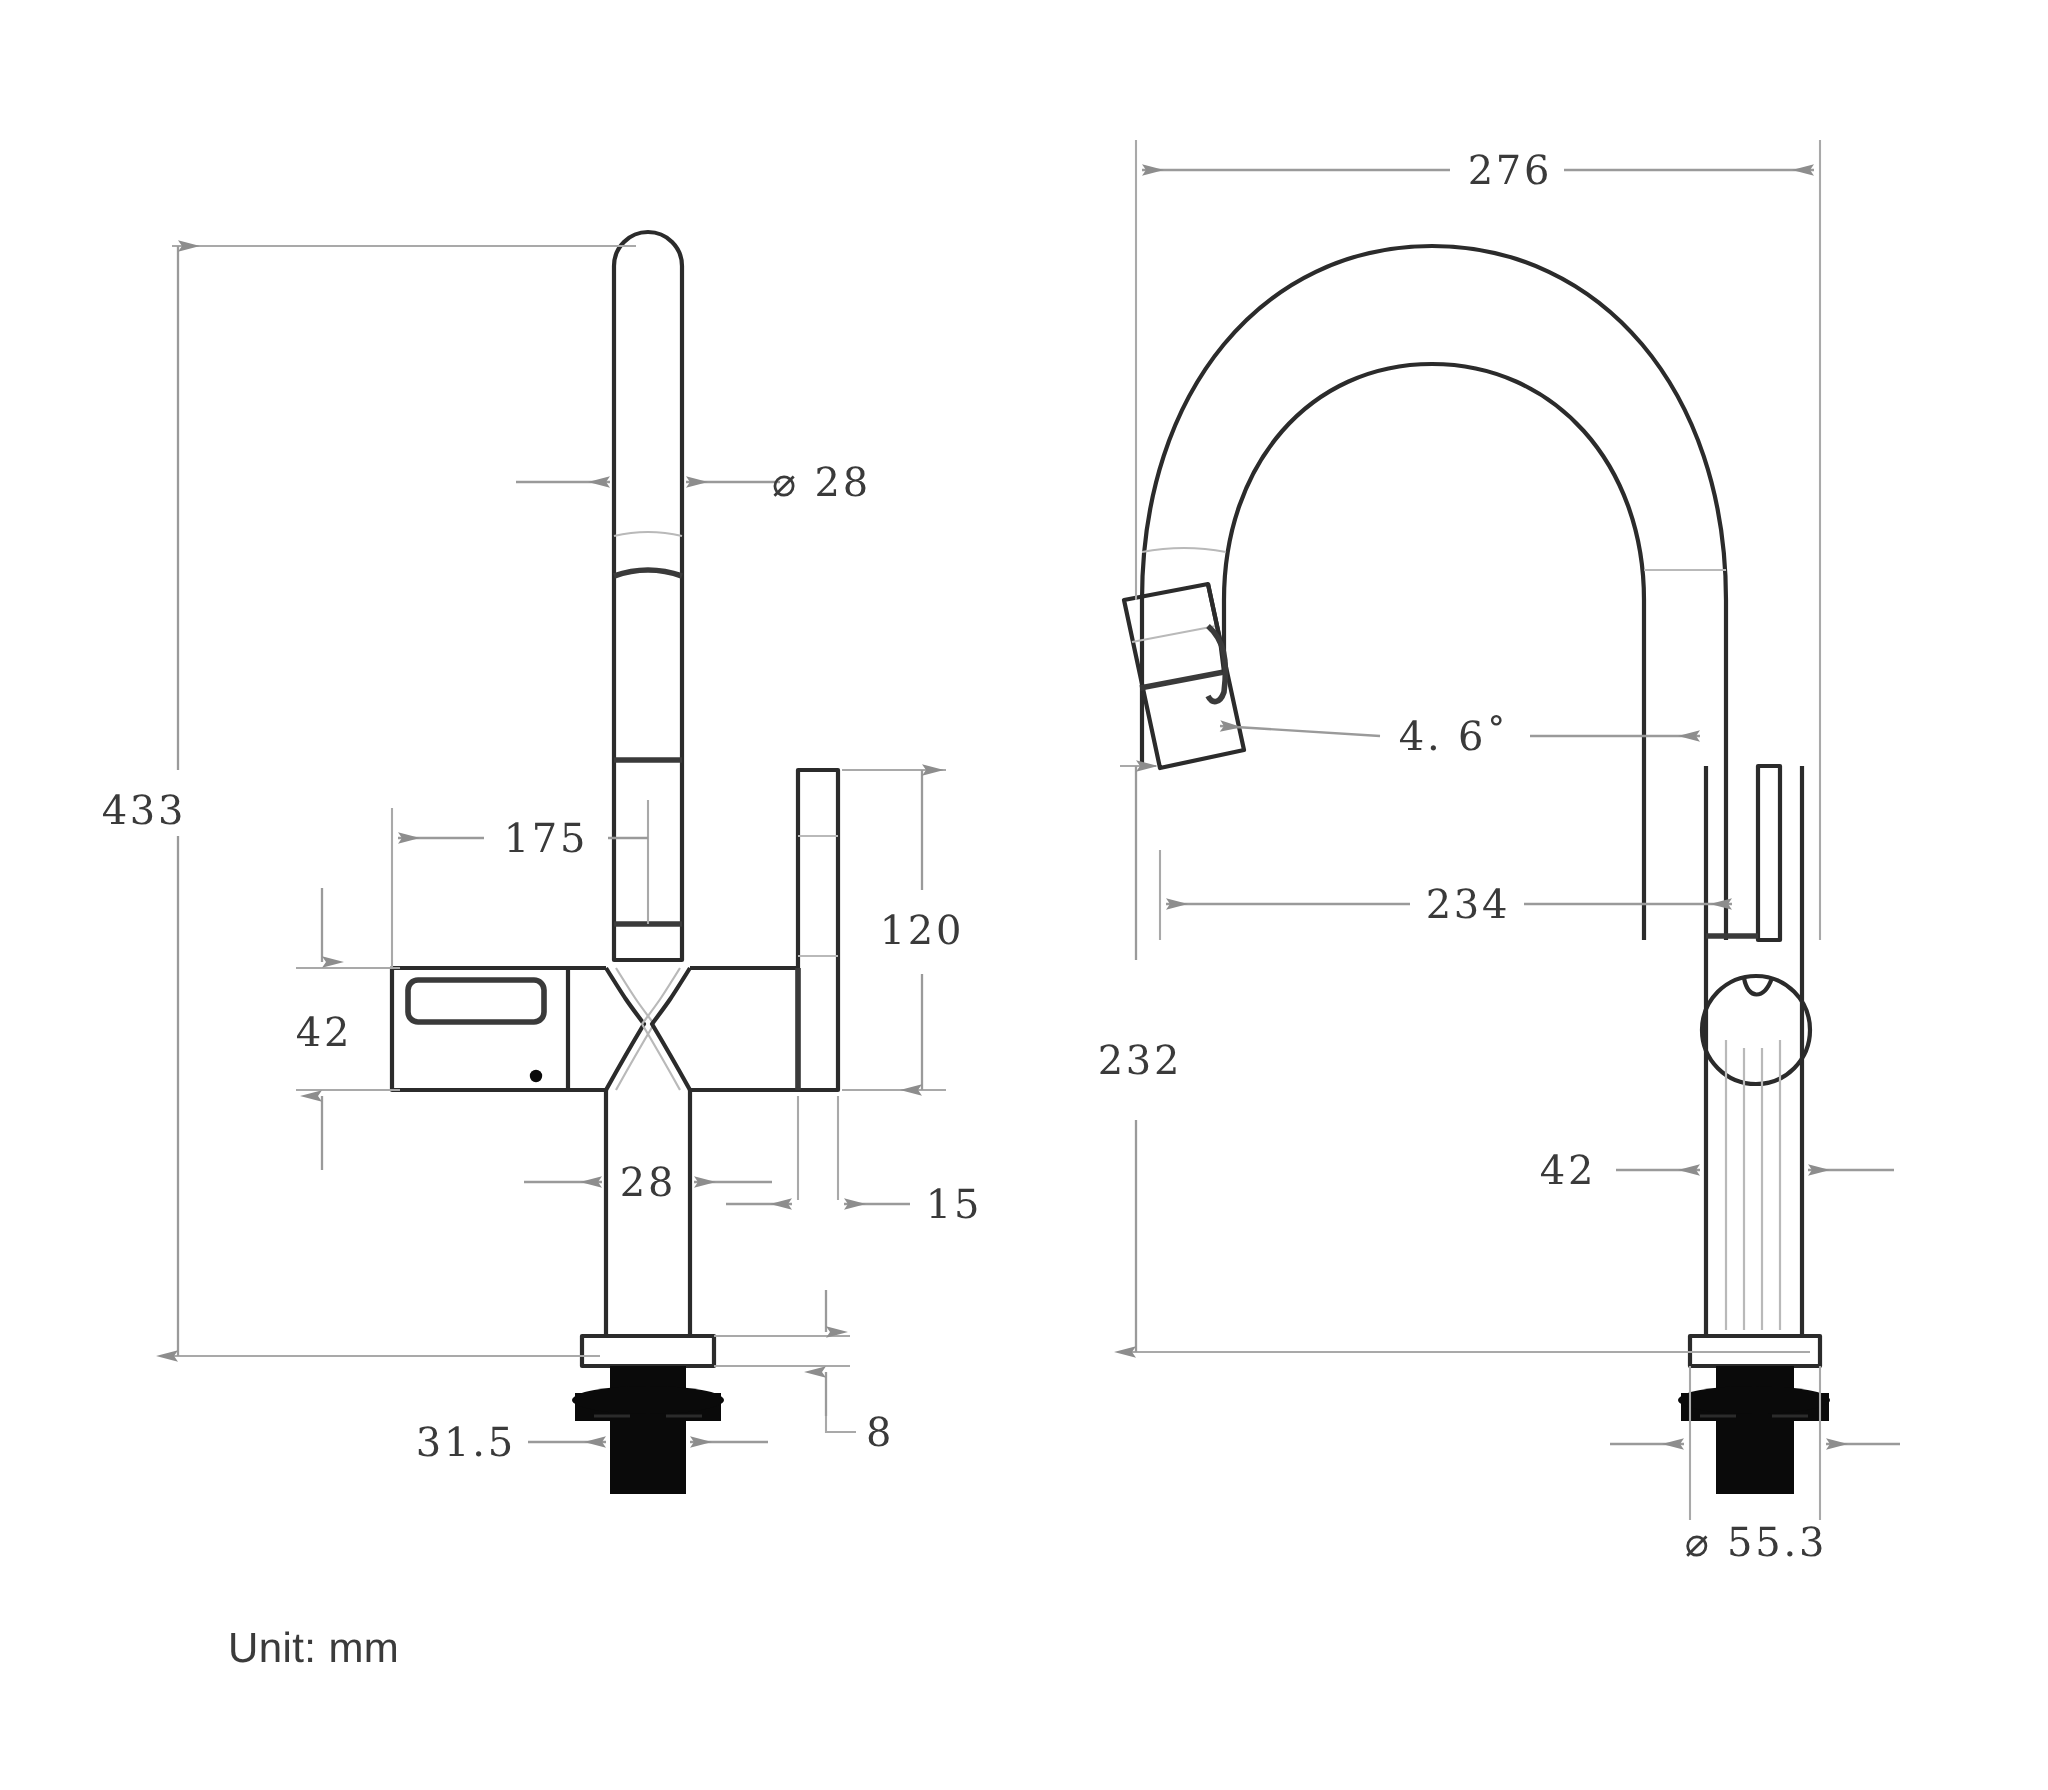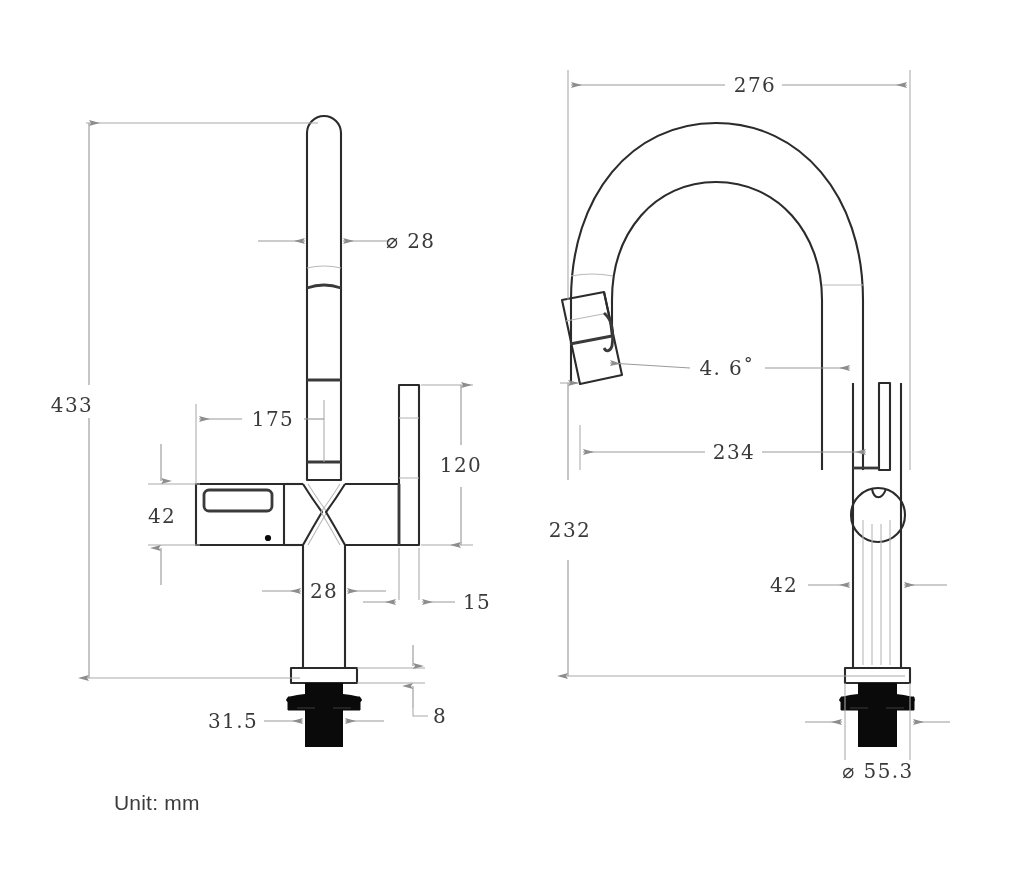--- a/index.html
+++ b/index.html
@@ -20,21 +20,21 @@
   #drawing {
     position: absolute;
     left: 0;
     top: 0;
     width: 1024px;
     height: 895px;
   }
   .unit-note {
     position: absolute;
     left: 114px;
-    top: 791px;
+    top: 813px;
     font-family: "Liberation Sans", sans-serif;
     font-size: 21px;
     color: #3b3b3b;
     letter-spacing: 0.2px;
     white-space: nowrap;
   }
   
 </style>
 </head>
 <body>

